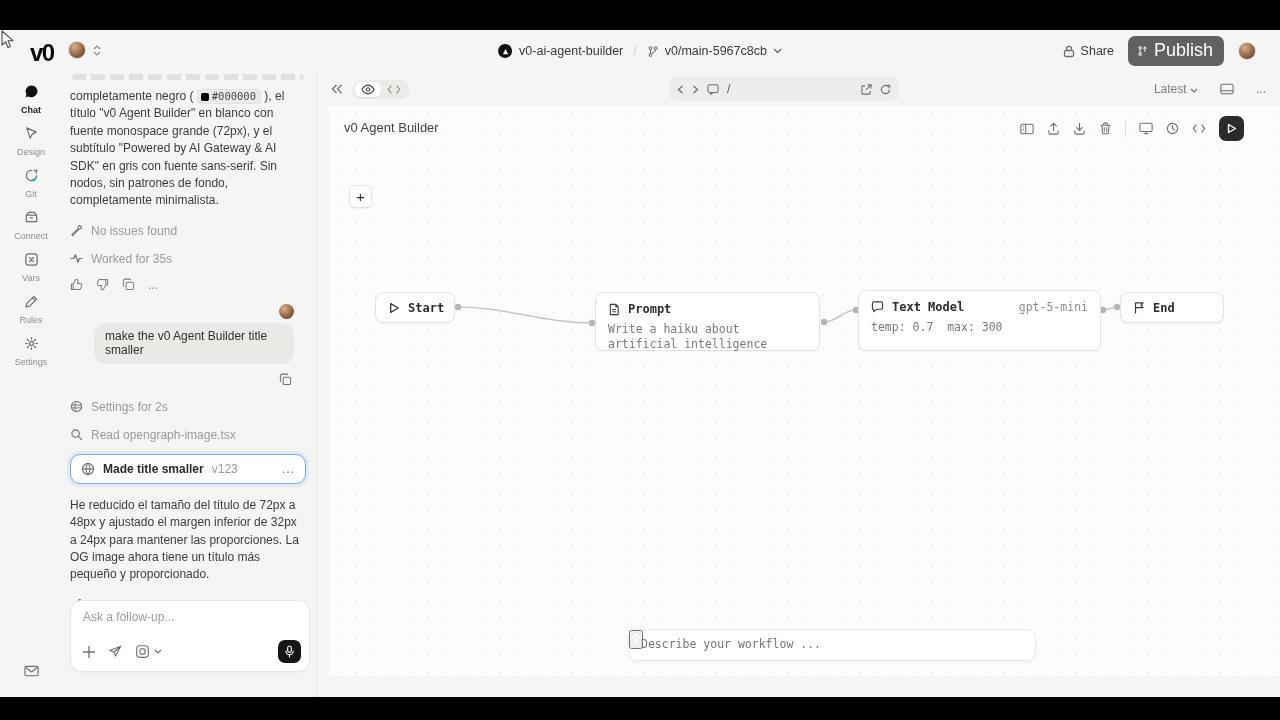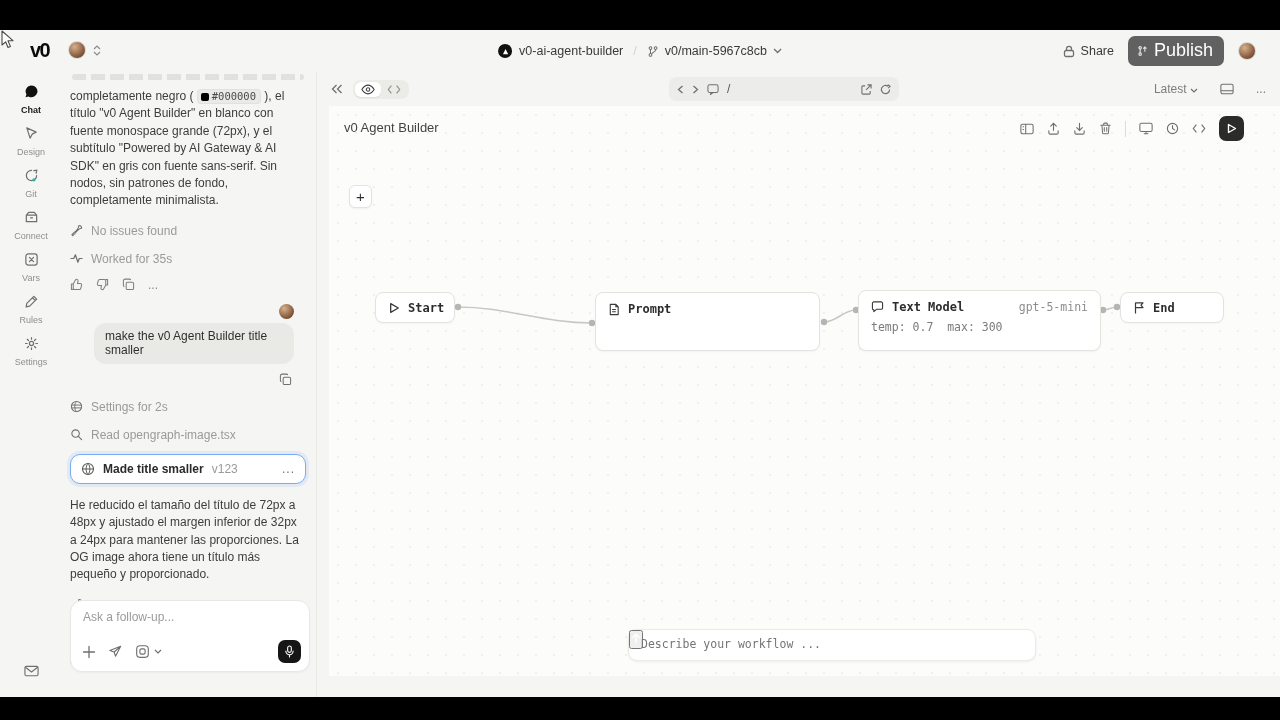--- a/index.html
+++ b/index.html
@@ -3,21 +3,21 @@
 <meta charset="utf-8">
 <style>
   * { margin:0; padding:0; box-sizing:border-box; }
   html,body { background:#000; }
   body { font-family:"Liberation Sans", sans-serif; }
   .stage { position:relative; width:1280px; height:720px; background:#000; overflow:hidden; }
   .app { position:absolute; left:0; top:30px; width:1280px; height:667px; background:#f5f5f3; color:#2e2e2e; }
 
   
   .hdr { position:absolute; left:0; top:0; width:100%; height:42px; display:flex; align-items:center; }
-  .logo { position:absolute; left:30px; top:9px; font-weight:800; font-size:20px; letter-spacing:-1.5px; color:#0a0a0a; }
+  .logo { position:absolute; left:30px; top:9px; font-weight:800; font-size:24px; letter-spacing:-1.5px; color:#0a0a0a; }
   .acct { position:absolute; left:68px; top:11px; display:flex; align-items:center; gap:7px; }
   .avatar { width:18px; height:18px; border-radius:50%; background:radial-gradient(circle at 35% 30%, #d8b08c 0%, #8a5a3b 55%, #4f3categorical 100%); background:radial-gradient(circle at 35% 30%, #d8b08c, #7d5236 70%, #42291a); border:1px solid #d9d9d6; }
   .chevs { display:flex; flex-direction:column; gap:1px; color:#8b8b8b; }
   .hdr-center { position:absolute; left:50%; top:0; height:42px; transform:translateX(-50%); display:flex; align-items:center; gap:10px; font-size:12.5px; color:#3a3a3a; }
   .proj { display:flex; align-items:center; gap:7px; }
   .proj-dot { width:14px; height:14px; border-radius:50%; background:#111; display:flex; align-items:center; justify-content:center; }
   .proj-dot svg { display:block; }
   .slash { color:#d2d2cf; }
   .branch { display:flex; align-items:center; gap:6px; color:#3a3a3a; }
   .hdr-right { position:absolute; right:24px; top:0; height:42px; display:flex; align-items:center; gap:14px; }
@@ -542,20 +542,21 @@
         <div class="node n-prompt">
           <div class="node-hd">
             <span class="icon">
                 <svg width="12" height="13" viewBox="0 0 12 14">
                   <path d="M2 1.5 h6 l2.5 2.5 v8.5 h-8.5 Z M8 1.5 V4 h2.5" fill="none" stroke="#3a3a38" stroke-width="1.2" stroke-linejoin="round"></path>
                   <path d="M4 7 h4 M4 9.5 h4" stroke="#3a3a38" stroke-width="1.1"></path>
                 </svg>
               </span>
             <span>Prompt</span>
           </div>
+          <div class="node-bd">Write a haiku about artificial intelligence</div>
         </div>
 
         <div class="node n-model">
           <div class="node-hd">
             <span class="icon">
                 <svg width="13" height="12" viewBox="0 0 14 13">
                   <path d="M1.5 2.5 a1.5 1.5 0 0 1 1.5 -1.5 h8 a1.5 1.5 0 0 1 1.5 1.5 v5 a1.5 1.5 0 0 1 -1.5 1.5 H6 L3 11.5 V9.5 H3 a1.5 1.5 0 0 1 -1.5 -1.5 Z" fill="none" stroke="#3a3a38" stroke-width="1.2" stroke-linejoin="round"></path>
                 </svg>
               </span>
             <span>Text Model</span>

